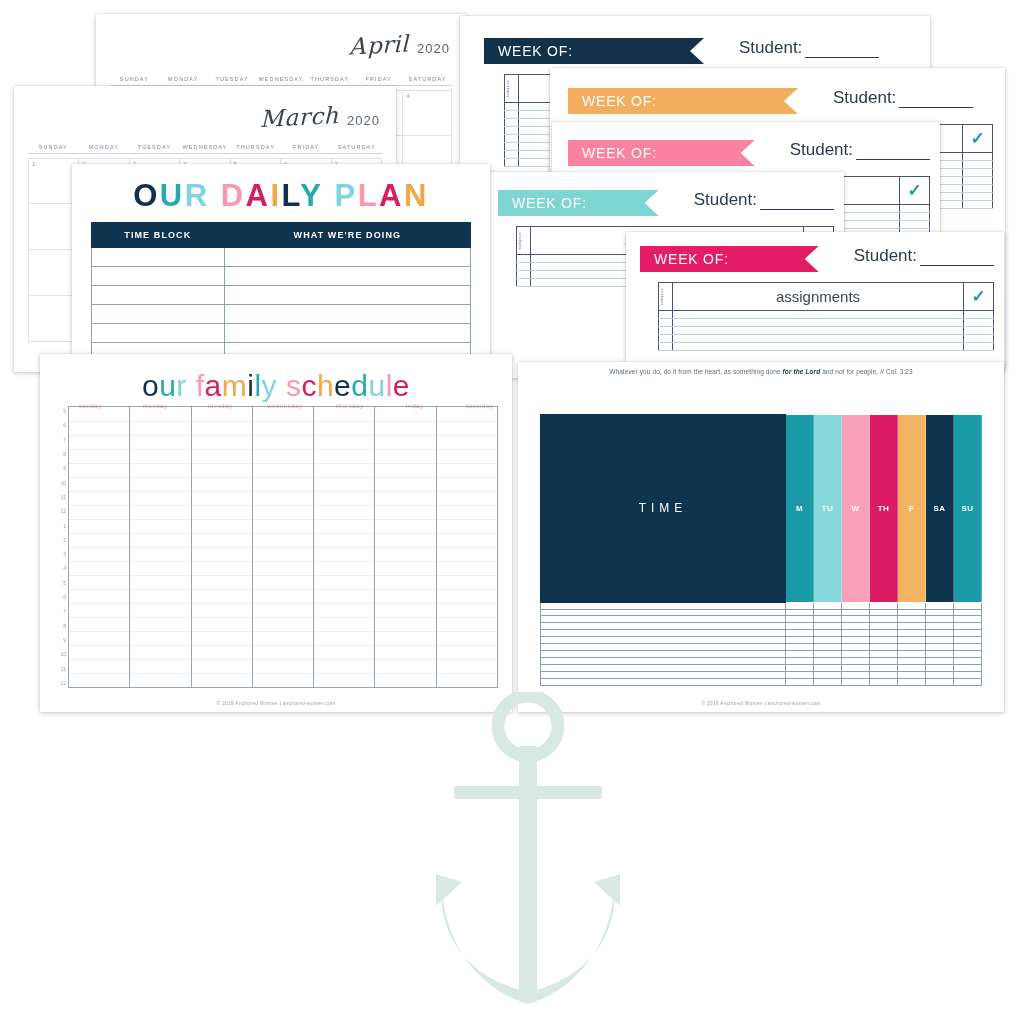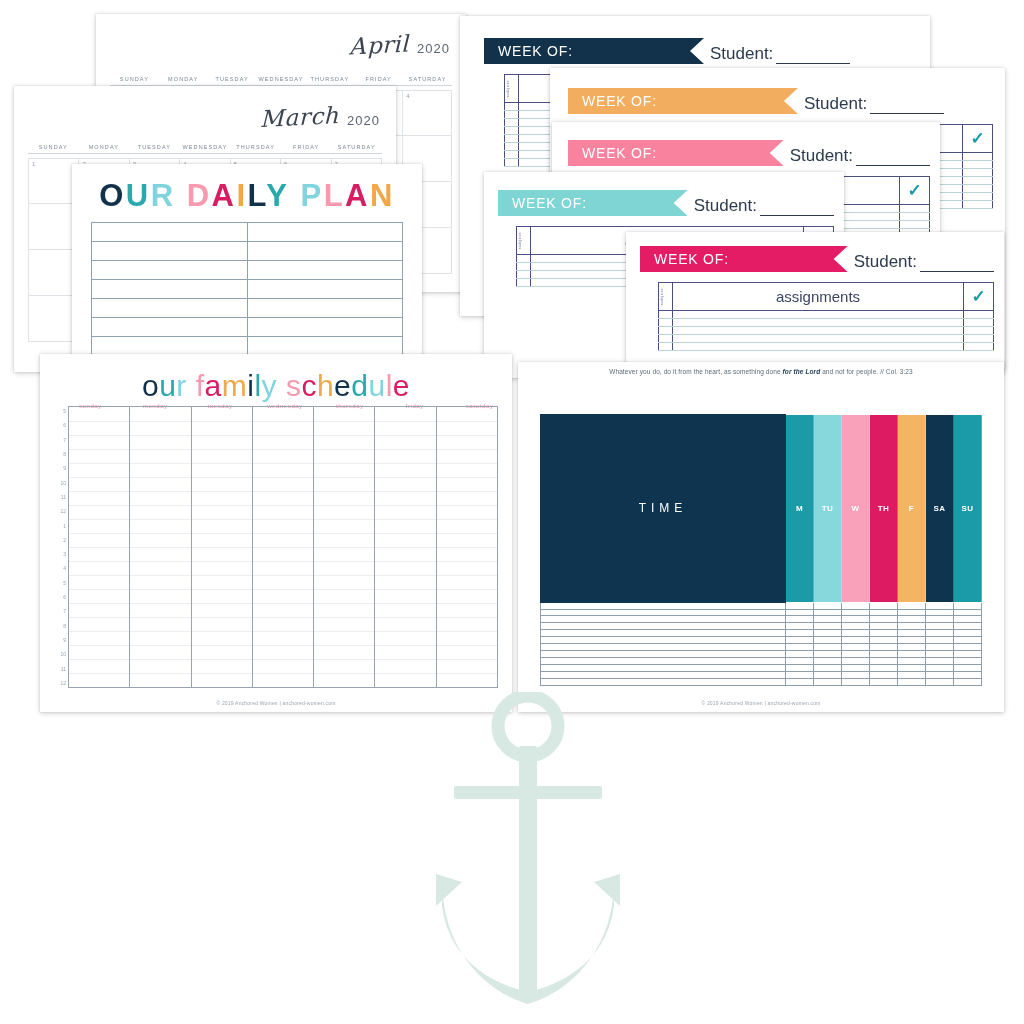--- a/index.html
+++ b/index.html
@@ -112,21 +112,21 @@
     border:1px solid #0e3450;
   }
   .resp-tbl th.day {
     color:#fff; font-size:8px; font-weight:600; letter-spacing:.5px;
     border:1px solid rgba(255,255,255,.25);
     width:28px;
   }
   .resp-tbl td { border:1px solid #8e9dab; }
 
   
-  .ribbon { position:absolute; height:26px; display:flex; align-items:flex-end; }
+  .ribbon { position:absolute; height:26px; display:flex; align-items:flex-start;gap:29px; }
   .ribbon-flag {
     height:100%; display:flex; align-items:center;
     padding-left:14px; color:#fff;
     font-size:14px; letter-spacing:.8px;
     clip-path:polygon(0 0, 100% 0, calc(100% - 14px) 50%, 100% 100%, 0 100%);
     padding-right:22px;
   }
   .ribbon-student {
     font-size:17px; color:#2d3b4d; margin-left:6px;
     display:flex; align-items:flex-end; gap:3px;
@@ -577,25 +577,29 @@
         <tr class="asg-row">
               <td></td>
               <td></td>
               <td></td>
             </tr>
       </tbody>
         </table>
     </div>
   </div>
 
-  <div class="card" style="left:72px; top:164px; width:350px; height:200px;">
+  <div class="card" style="left:72px; top:164px; width:418px; height:200px;">
     <div class="odp-title" id="odp-title"><span style="color: rgb(18, 49, 75);">O</span><span style="color: rgb(42, 169, 173);">U</span><span style="color: rgb(127, 212, 221);">R</span><span style="color: rgb(255, 255, 255);">&nbsp;</span><span style="color: rgb(247, 154, 176);">D</span><span style="color: rgb(216, 30, 99);">A</span><span style="color: rgb(240, 168, 75);">I</span><span style="color: rgb(18, 49, 75);">L</span><span style="color: rgb(42, 169, 173);">Y</span><span style="color: rgb(255, 255, 255);">&nbsp;</span><span style="color: rgb(127, 212, 221);">P</span><span style="color: rgb(247, 154, 176);">L</span><span style="color: rgb(216, 30, 99);">A</span><span style="color: rgb(240, 168, 75);">N</span></div>
     <div class="odp-wrap">
       <table class="tbl">
         <tbody>
+            <tr class="odp-head">
+          <th style="width:35%">TIME BLOCK</th>
+          <th>WHAT WE'RE DOING</th>
+        </tr>
         <tr>
               <td></td>
               <td></td>
             </tr>
         <tr>
               <td></td>
               <td></td>
             </tr>
         <tr>
               <td></td>

